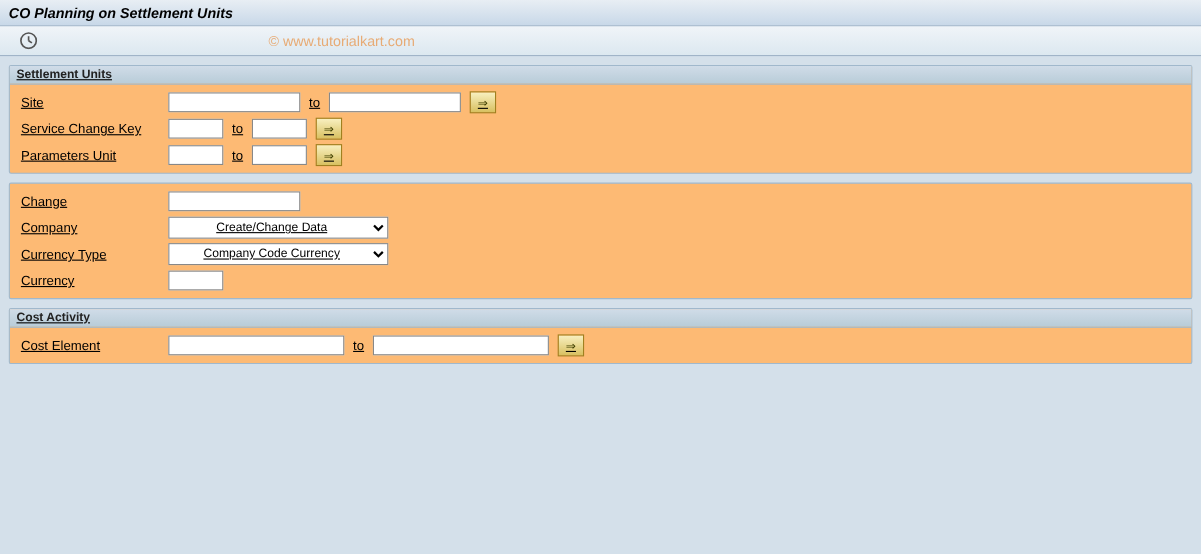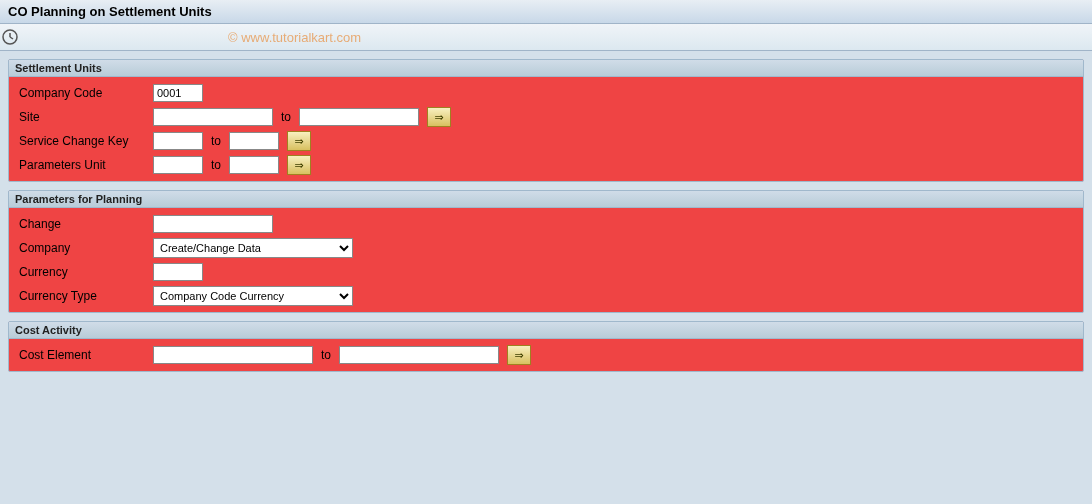--- a/index.html
+++ b/index.html
@@ -11,25 +11,26 @@
       height: 504px;
       overflow: hidden;
     }
 
     .title-bar {
       background: linear-gradient(to bottom, #e8eef4, #c8d8e8);
       padding: 4px 8px;
       border-bottom: 1px solid #a0b4c8;
       font-weight: bold;
       font-size: 13px;
+      font-style: italic;
     }
 
     .toolbar-bar {
       background: linear-gradient(to bottom, #f0f4f8, #dce8f0);
-      padding: 3px 0;
+      padding: 3px 16px;
       border-bottom: 1px solid #a0b4c8;
       display: flex;
       align-items: center;
       gap: 8px;
     }
 
     .toolbar-icon {
       width: 20px;
       height: 20px;
       display: inline-flex;
@@ -46,23 +47,24 @@
     }
 
     .main-content {
       padding: 8px;
       display: flex;
       flex-direction: column;
       gap: 8px;
     }
 
     .section {
-      background-color: #ef4444;
+      background-color: #fdba74;
       border: 1px solid #a0b8cc;
       border-radius: 2px;
+      text-decoration: underline;
     }
 
     .section-title {
       background: linear-gradient(to bottom, #d0dce8, #b8ccd8);
       padding: 2px 6px;
       font-weight: bold;
       font-size: 11px;
       border-bottom: 1px solid #a0b8cc;
       color: #222;
     }
@@ -129,20 +131,21 @@
       height: 16px;
     }
 
     select.field-select {
       height: 20px;
       border: 1px solid #888;
       background: #fff;
       font-size: 11px;
       padding: 1px 2px;
       width: 200px;
+      text-align: center;
     }
   </style>
 </head>
 <body>
 
 <div class="title-bar">
   <span>CO Planning on Settlement Units</span>
 </div>
 
 <div class="toolbar-bar">
@@ -155,24 +158,20 @@
   </span>
   <span class="watermark">© www.tutorialkart.com</span>
 </div>
 
 <div class="main-content">
 
   <div class="section">
     <div class="section-title">Settlement Units</div>
     <div class="section-body">
 
-      <div class="form-row">
-        <span class="field-label">Company Code</span>
-        <input class="field-input field-input-sm" type="text" value="0001" style="">
-      </div>
 
       <div class="form-row">
         <span class="field-label">Site</span>
         <input class="field-input field-input-lg" type="text" style="">
         <span class="to-label">to</span>
         <input class="field-input field-input-lg" type="text" style="">
         <button class="arrow-btn">
           <span class="arrow-symbol">⇒</span>
         </button>
       </div>
@@ -195,52 +194,51 @@
         <button class="arrow-btn">
           <span class="arrow-symbol">⇒</span>
         </button>
       </div>
 
 
     </div>
   </div>
 
   <div class="section">
-    <div class="section-title">Parameters for Planning</div>
     <div class="section-body">
 
 
       <div class="form-row">
         <span class="field-label">Change</span>
         <input class="field-input field-input-lg" type="text" style="">
       </div>
 
       <div class="form-row">
         <span class="field-label">Company</span>
         <select class="field-select">
           <option>Create/Change Data</option>
           <option>Display Data</option>
           <option>Delete Data</option>
         </select>
       </div>
 
       <div class="form-row">
-        <span class="field-label">Currency</span>
-        <input class="field-input field-input-sm" type="text" style="">
-      </div>
-
-      <div class="form-row">
         <span class="field-label">Currency Type</span>
         <select class="field-select">
           <option>Company Code Currency</option>
           <option>Object Currency</option>
           <option>Transaction Currency</option>
         </select>
       </div>
 
+      <div class="form-row">
+        <span class="field-label">Currency</span>
+        <input class="field-input field-input-sm" type="text" style="">
+      </div>
+
     </div>
   </div>
 
   <div class="section">
     <div class="section-title">Cost Activity</div>
     <div class="section-body">
 
       <div class="form-row">
         <span class="field-label">Cost Element</span>
         <input class="field-input field-input-xl" type="text" style="">

